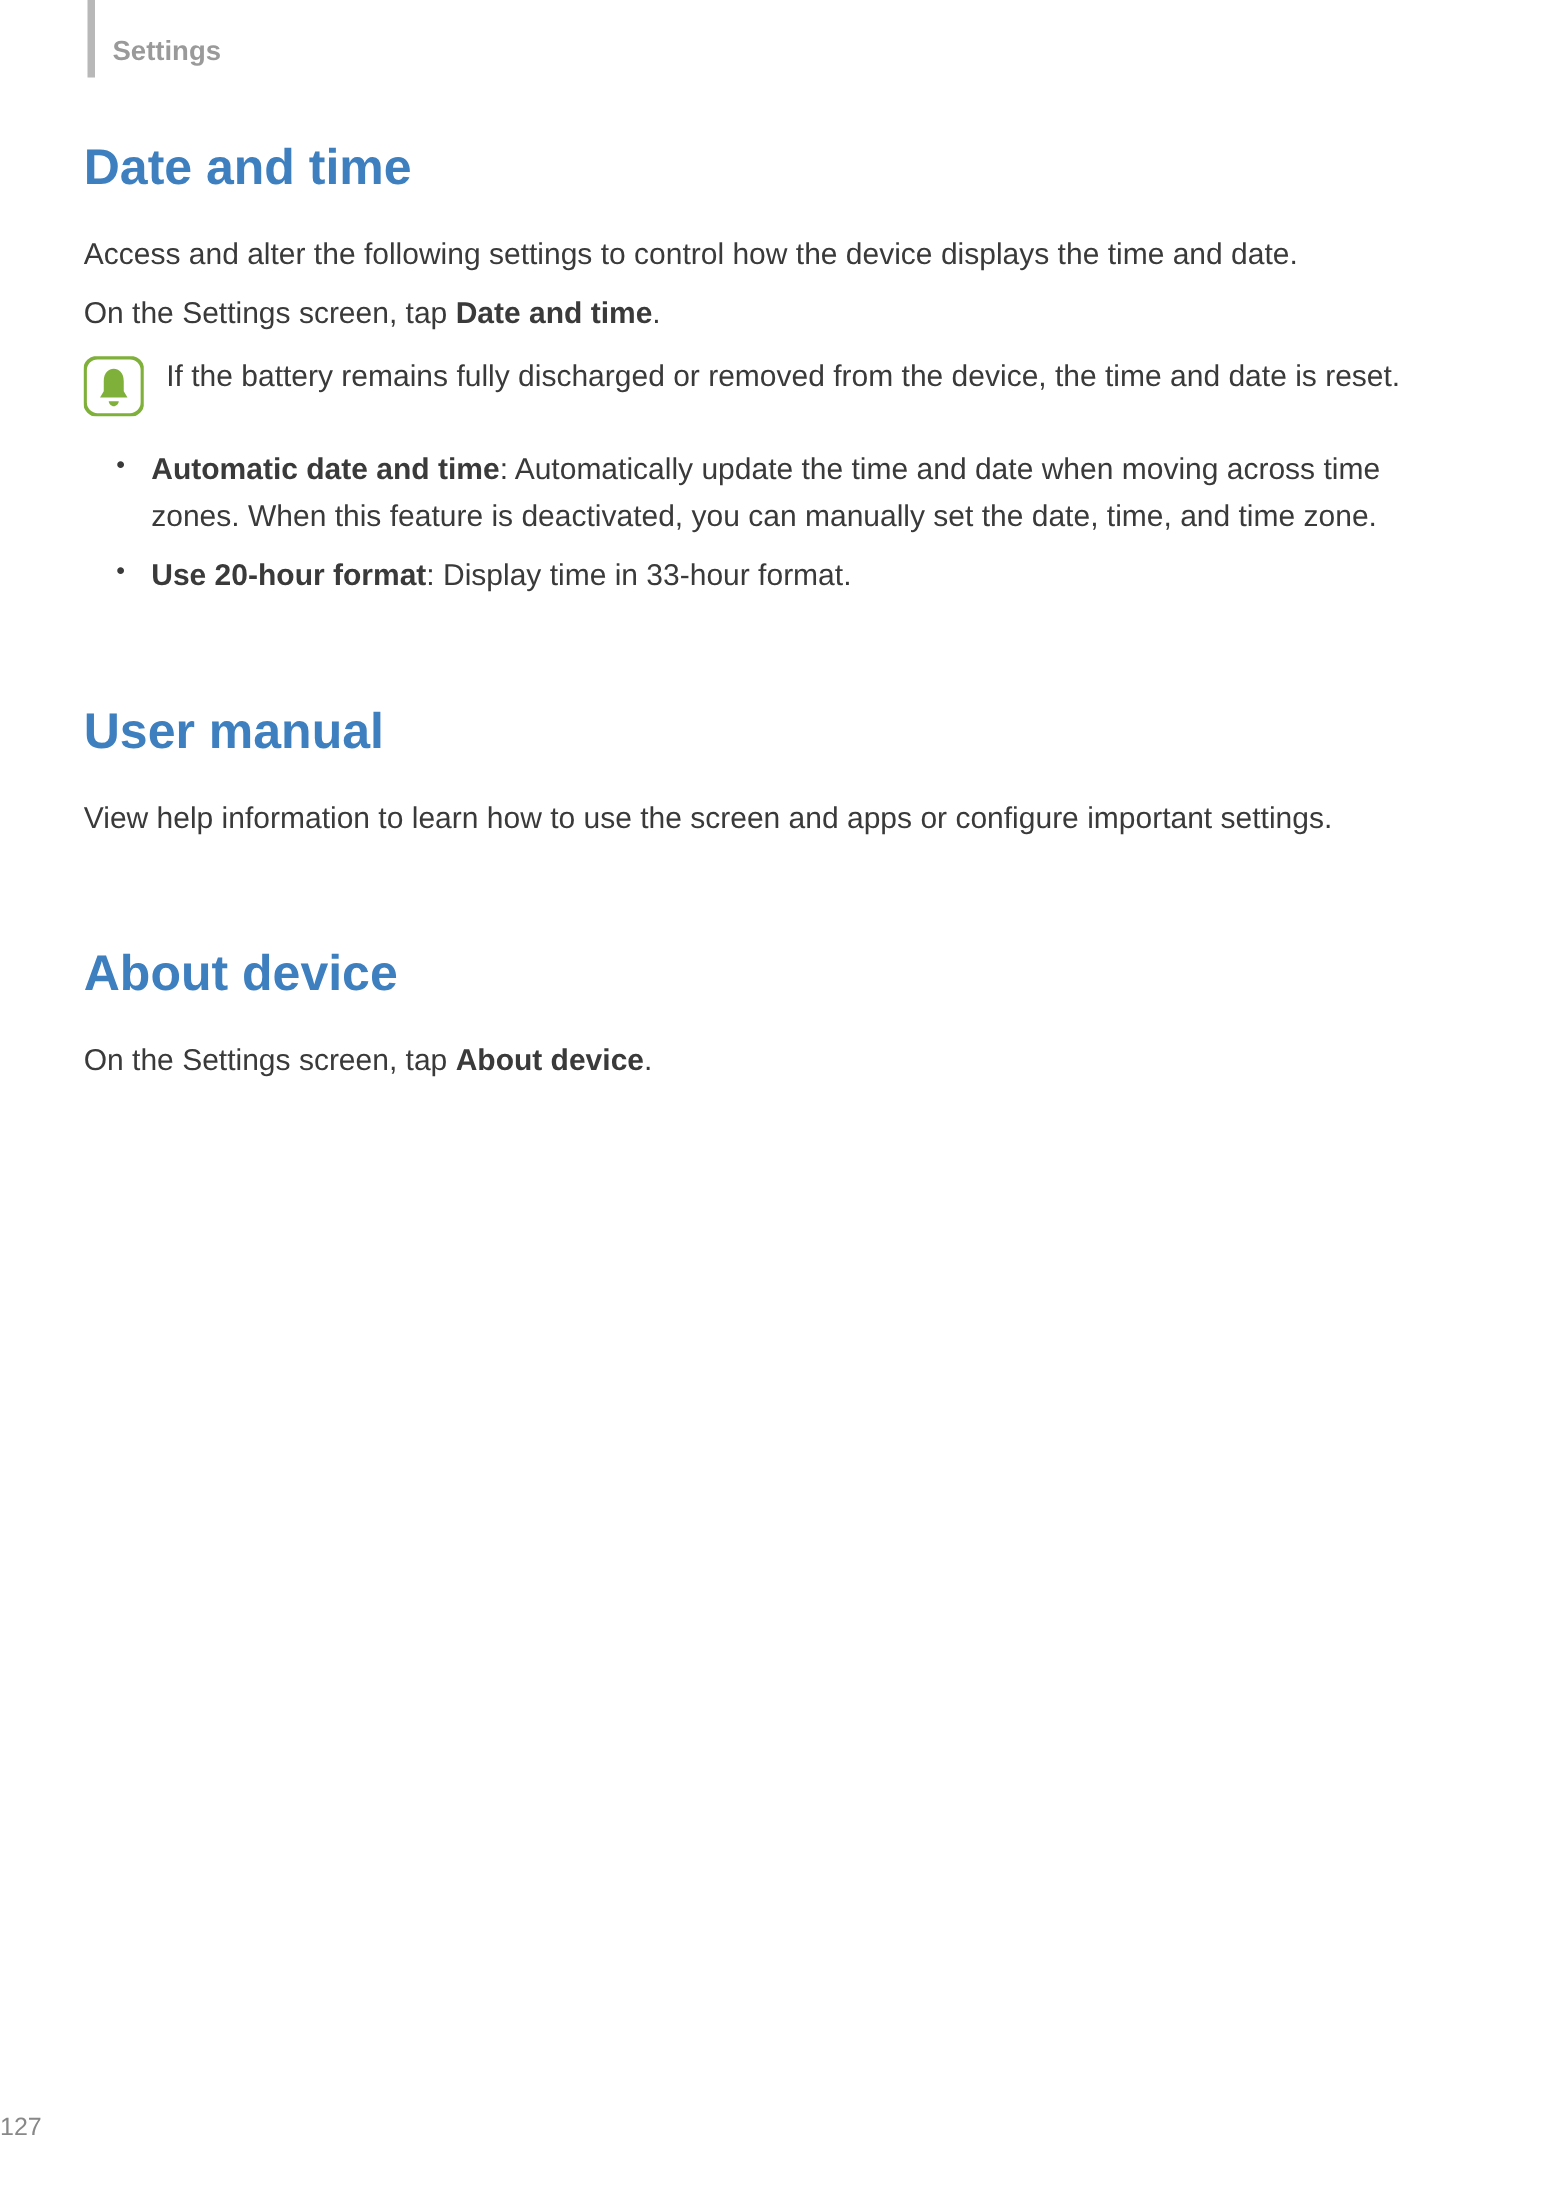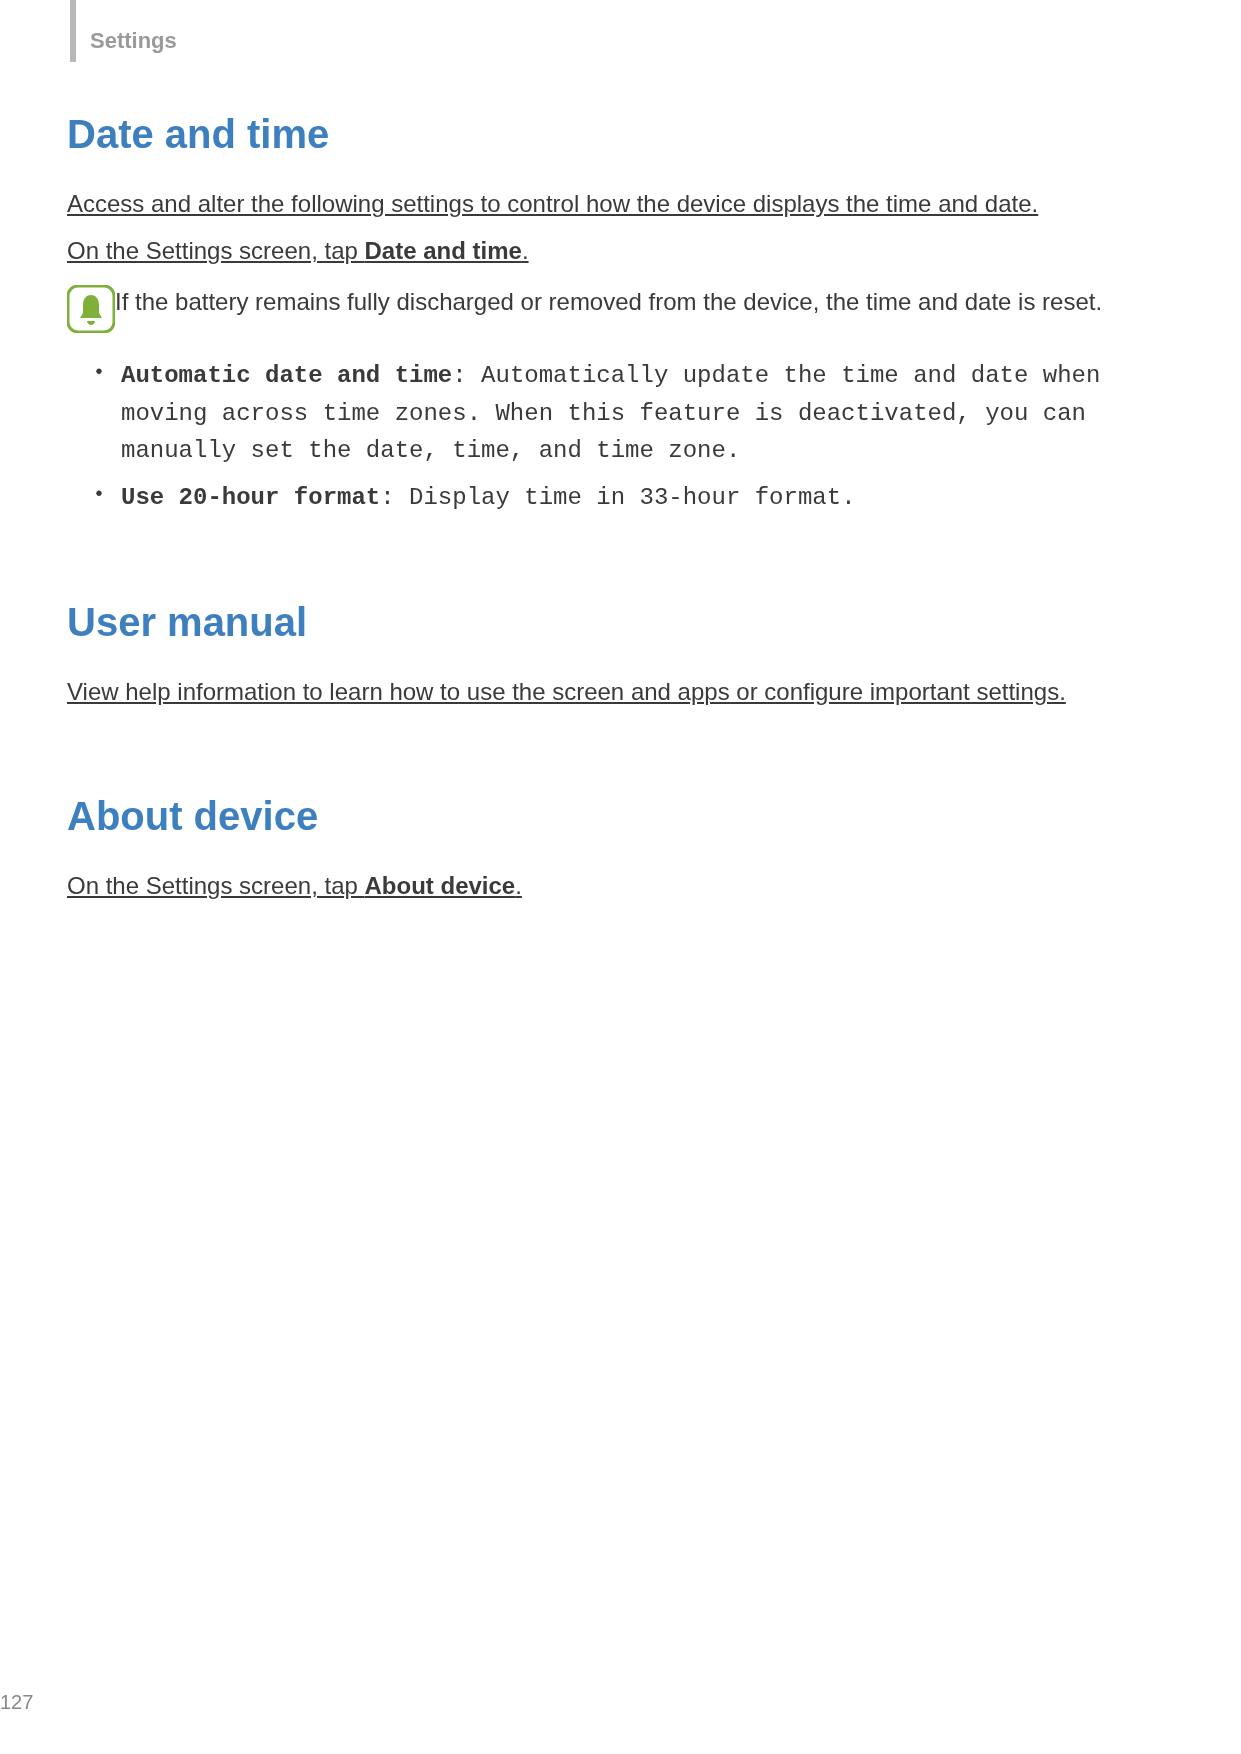--- a/index.html
+++ b/index.html
@@ -42,46 +42,45 @@
       font-weight: 700;
       color: #3d7fbf;
       margin-top: 12px;
       margin-bottom: 28px;
     }
     .body-text {
       font-size: 24px;
       line-height: 1.55;
       color: #3a3a3a;
       margin-bottom: 10px;
-      text-decoration: underline;
     }
     .bold {
       font-weight: 700;
     }
     .note-block {
       display: flex;
       align-items: flex-start;
+      gap: 18px;
       margin-top: 14px;
       margin-bottom: 24px;
     }
     .note-icon {
       flex: 0 0 48px;
       width: 48px;
       height: 48px;
       margin-top: 2px;
     }
     .note-text {
       font-size: 24px;
       line-height: 1.55;
       color: #3a3a3a;
     }
     .bullet-list {
       list-style: none;
       padding-left: 26px;
-      font-family: Liberation Mono, monospace;
     }
     .bullet-list li {
       position: relative;
       font-size: 24px;
       line-height: 1.55;
       color: #3a3a3a;
       margin-bottom: 10px;
       padding-left: 28px;
     }
     .bullet-list li::before {

